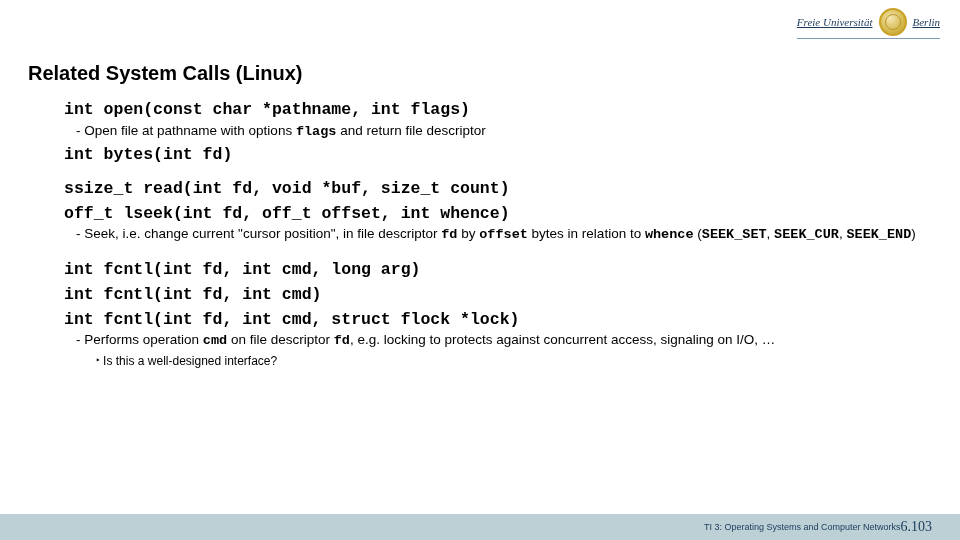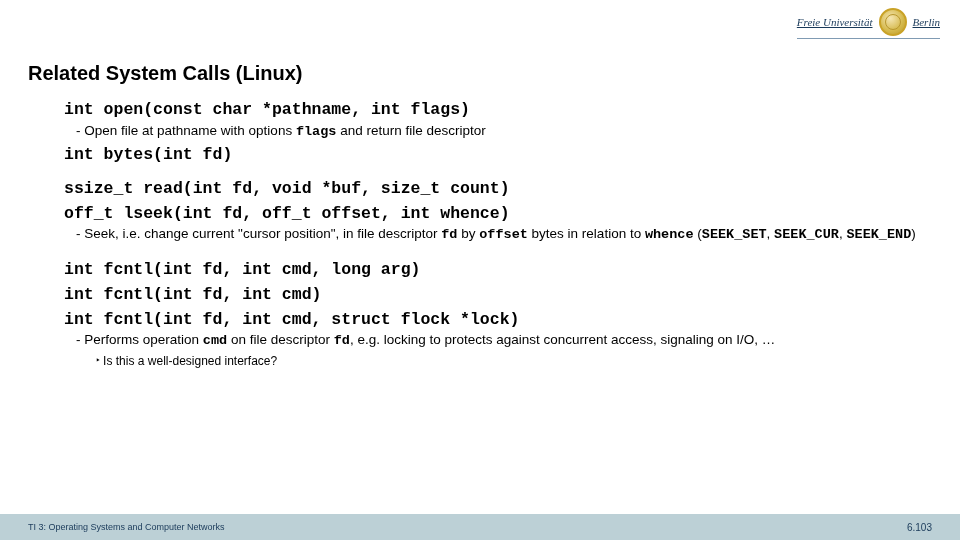--- a/index.html
+++ b/index.html
@@ -92,28 +92,28 @@
   .gap { height: 10px; }
   .footer {
     position: absolute;
     left: 0;
     right: 0;
     bottom: 0;
     height: 26px;
     background: #bcd0d6;
     display: flex;
     align-items: center;
-    justify-content: space-between;
+    justify-content: flex-end;
     padding: 0 28px;
     font-size: 9px;
     color: #1a3a5a;
   }
   .footer-right {
-    font-family: Liberation Sans, sans-serif;
-    font-size: 10px;
+    font-family: Liberation Serif, serif;
+    font-size: 14px;
     color: #1a3a5a;
   }
 </style>
 </head>
 <body>
 
 <div class="header">
   <span class="header-text">Freie Universität</span>
   <span class="seal"></span>
   <span class="header-text">Berlin</span>

